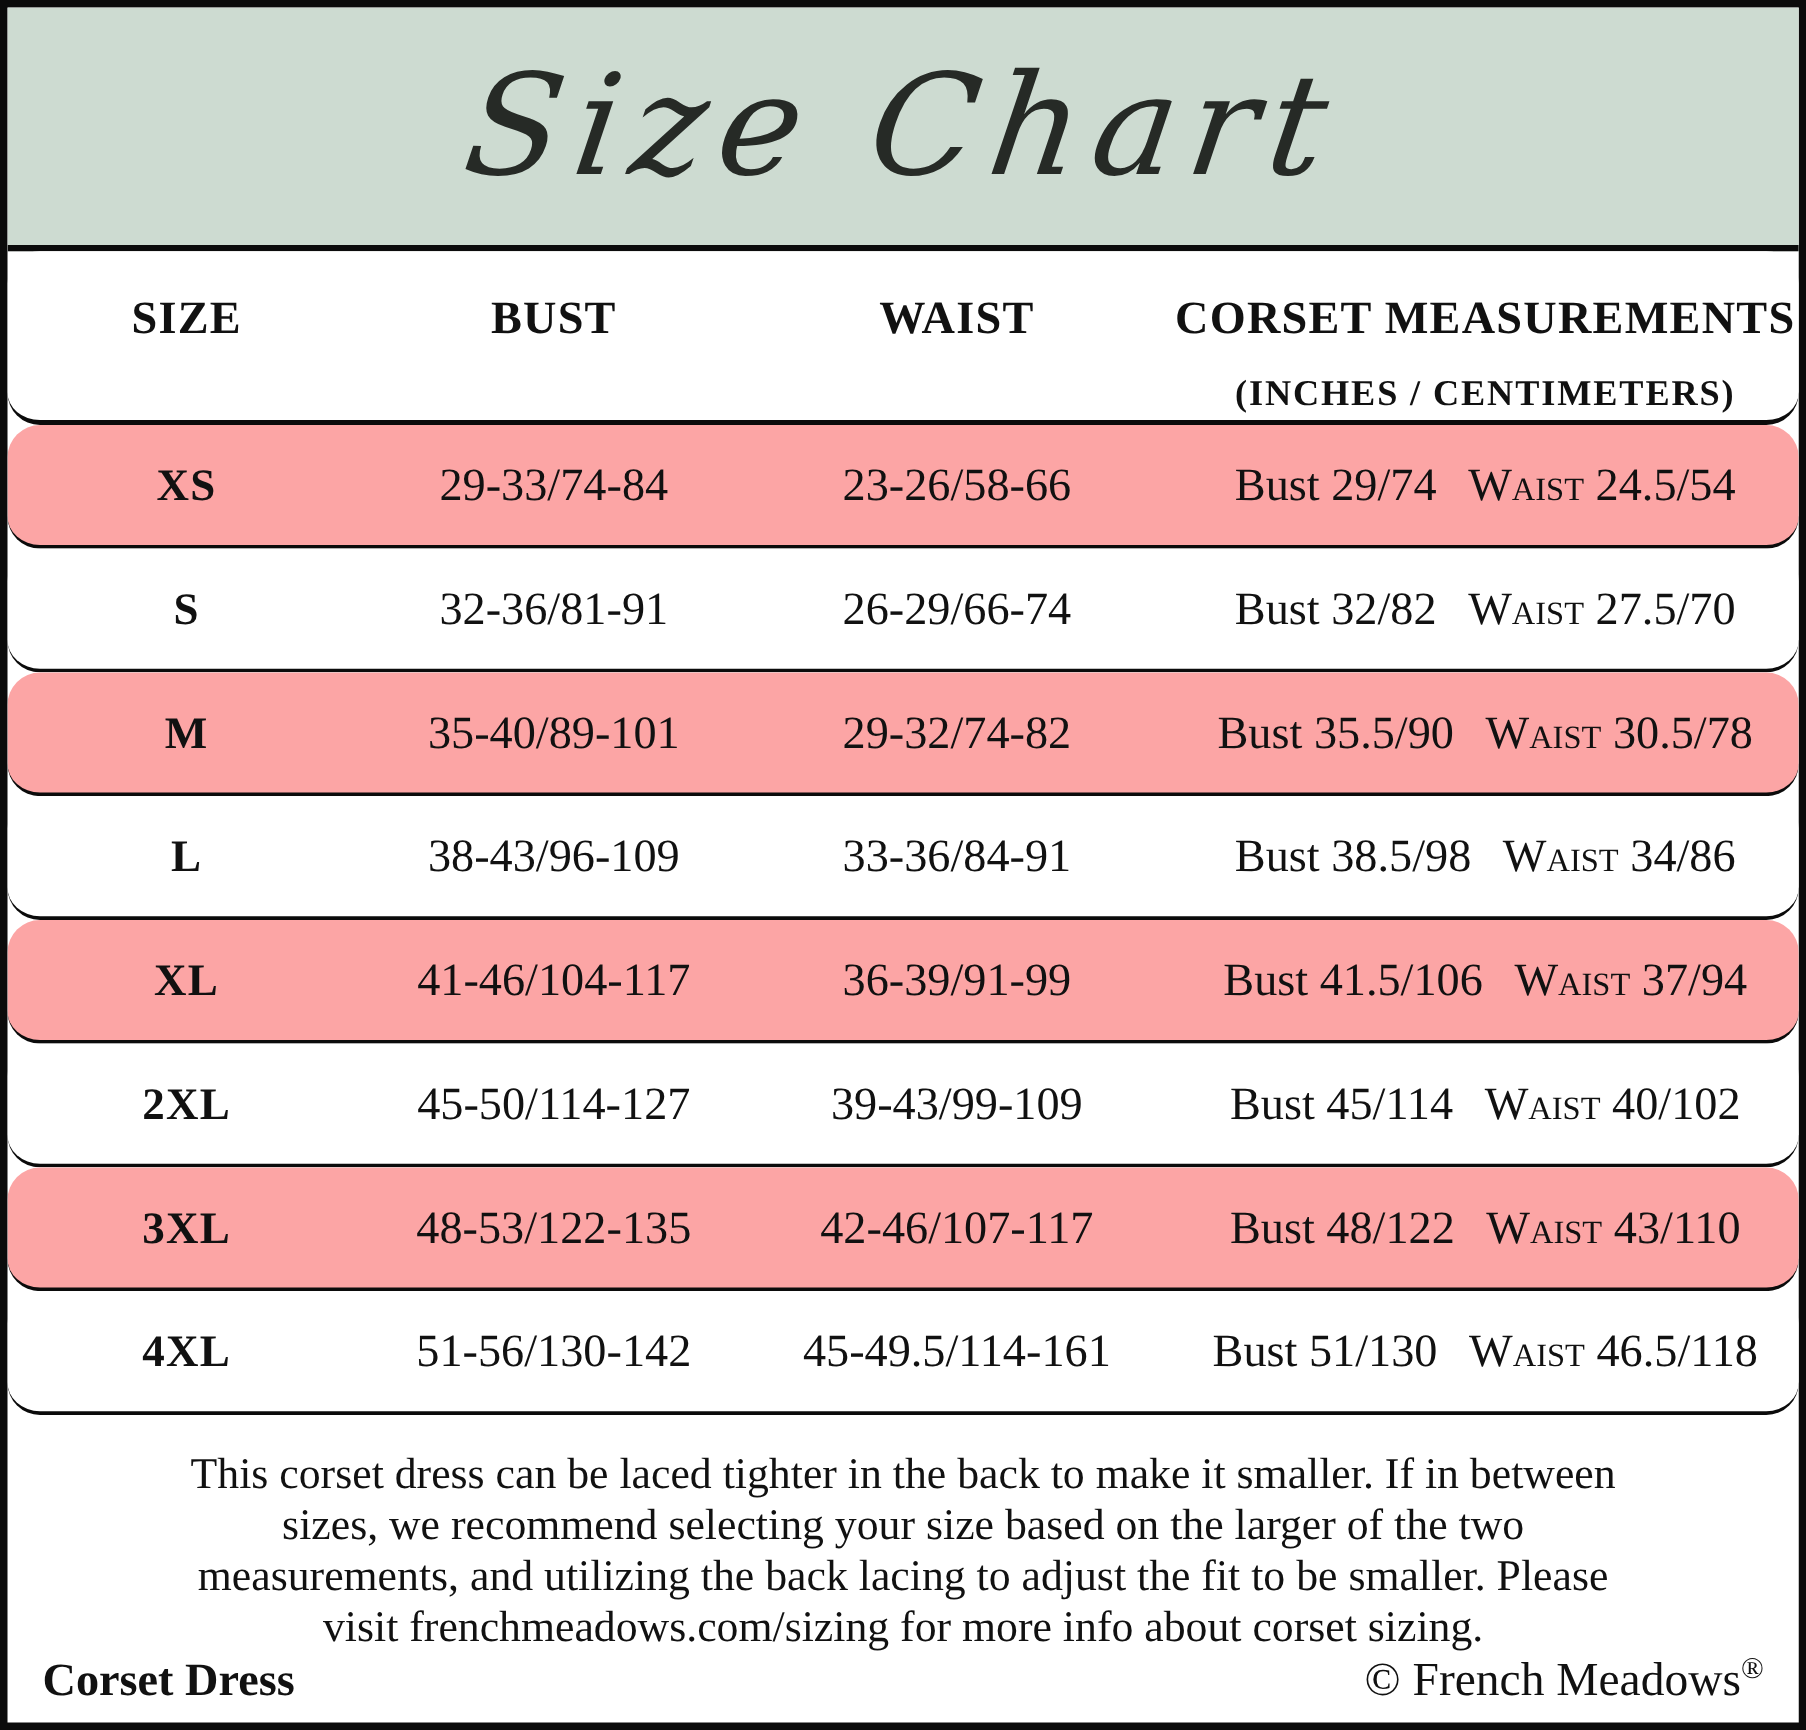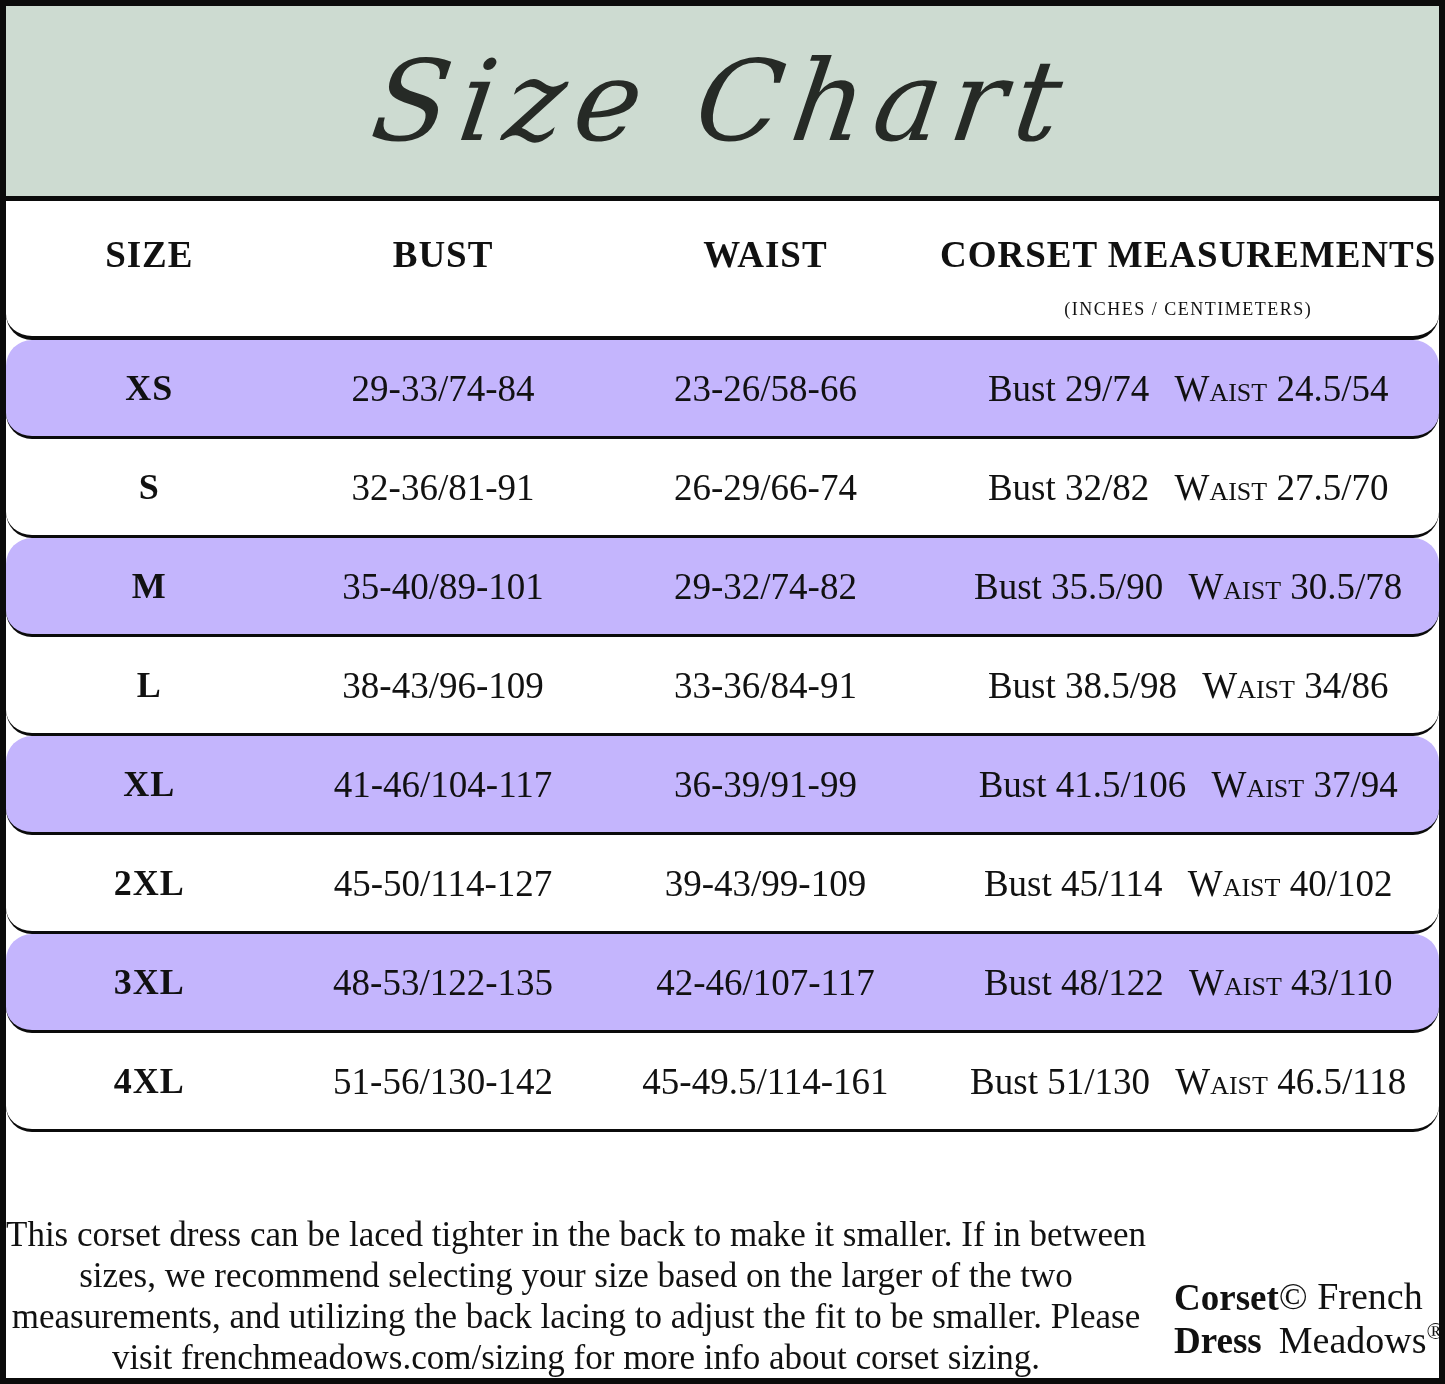--- a/index.html
+++ b/index.html
@@ -27,40 +27,40 @@
   .thead {
     flex: none; height: 139px; box-sizing: border-box;
     border-bottom: 4px solid #0b0b0b; padding-top: 34px;
     background: #ffffff;
   }
   .thead .col {
     text-align: center; font-weight: bold; font-size: 37px;
     letter-spacing: 1px; line-height: 1.1;
   }
   .thead .sub {
-    display: block; font-weight: normal; font-size: 18px;
+    display: block; font-weight: bold; font-size: 29px;
     letter-spacing: 1.5px; margin-top: 24px;
   }
   
   .trow {
     flex: none; height: 96px; box-sizing: content-box;
     border-bottom: 3px solid #0b0b0b; align-items: center;
     background: #ffffff;
   }
-  .trow.alt { background: #c4b5fd; }
+  .trow.alt { background: #fca5a5; }
   .cell { text-align: center; font-size: 37px; }
   .cell.size { font-weight: bold; font-size: 36px; letter-spacing: 1px; }
   .corset .lbl { }
   .corset .sc { font-variant: small-caps; }
   .corset .gap { display: inline-block; width: 16px; }
   .corset .v { }
   
   .tfoot {
-    flex: 1; display: flex; flex-direction: row;
-    justify-content: space-between; padding-top: 26px; align-items: flex-end;
+    flex: 1; display: flex; flex-direction: column;
+    justify-content: space-between; padding-top: 26px;
   }
   .note { text-align: center; }
   .note-line { font-size: 35px; line-height: 41px; white-space: nowrap; }
   .bottom-row {
     display: flex; justify-content: space-between; align-items: flex-end;
     padding: 0 28px 16px 28px;
   }
   .product { font-weight: bold; font-size: 37px; }
   .brand { font-size: 38px; }
   .brand sup { font-size: 24px; vertical-align: super; }

